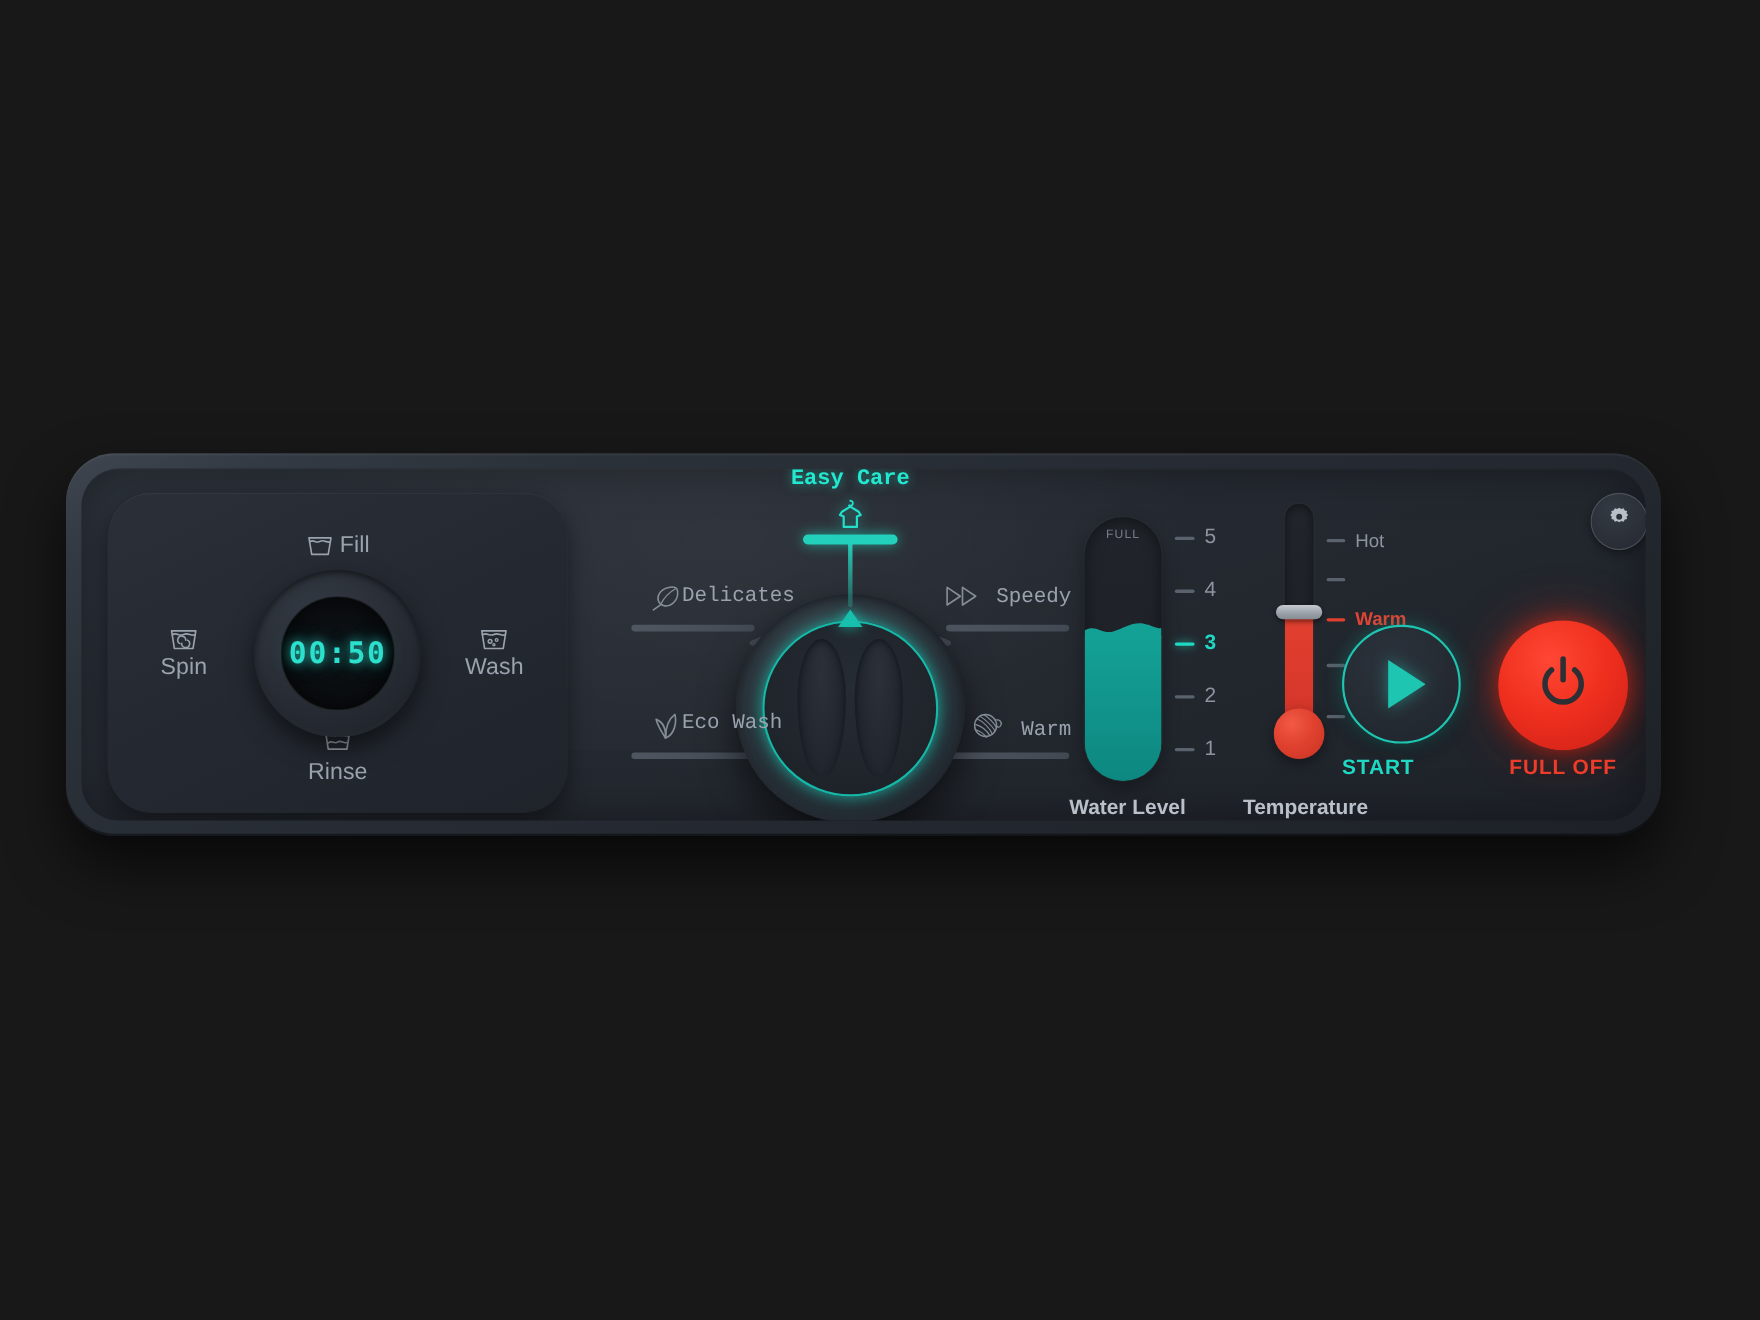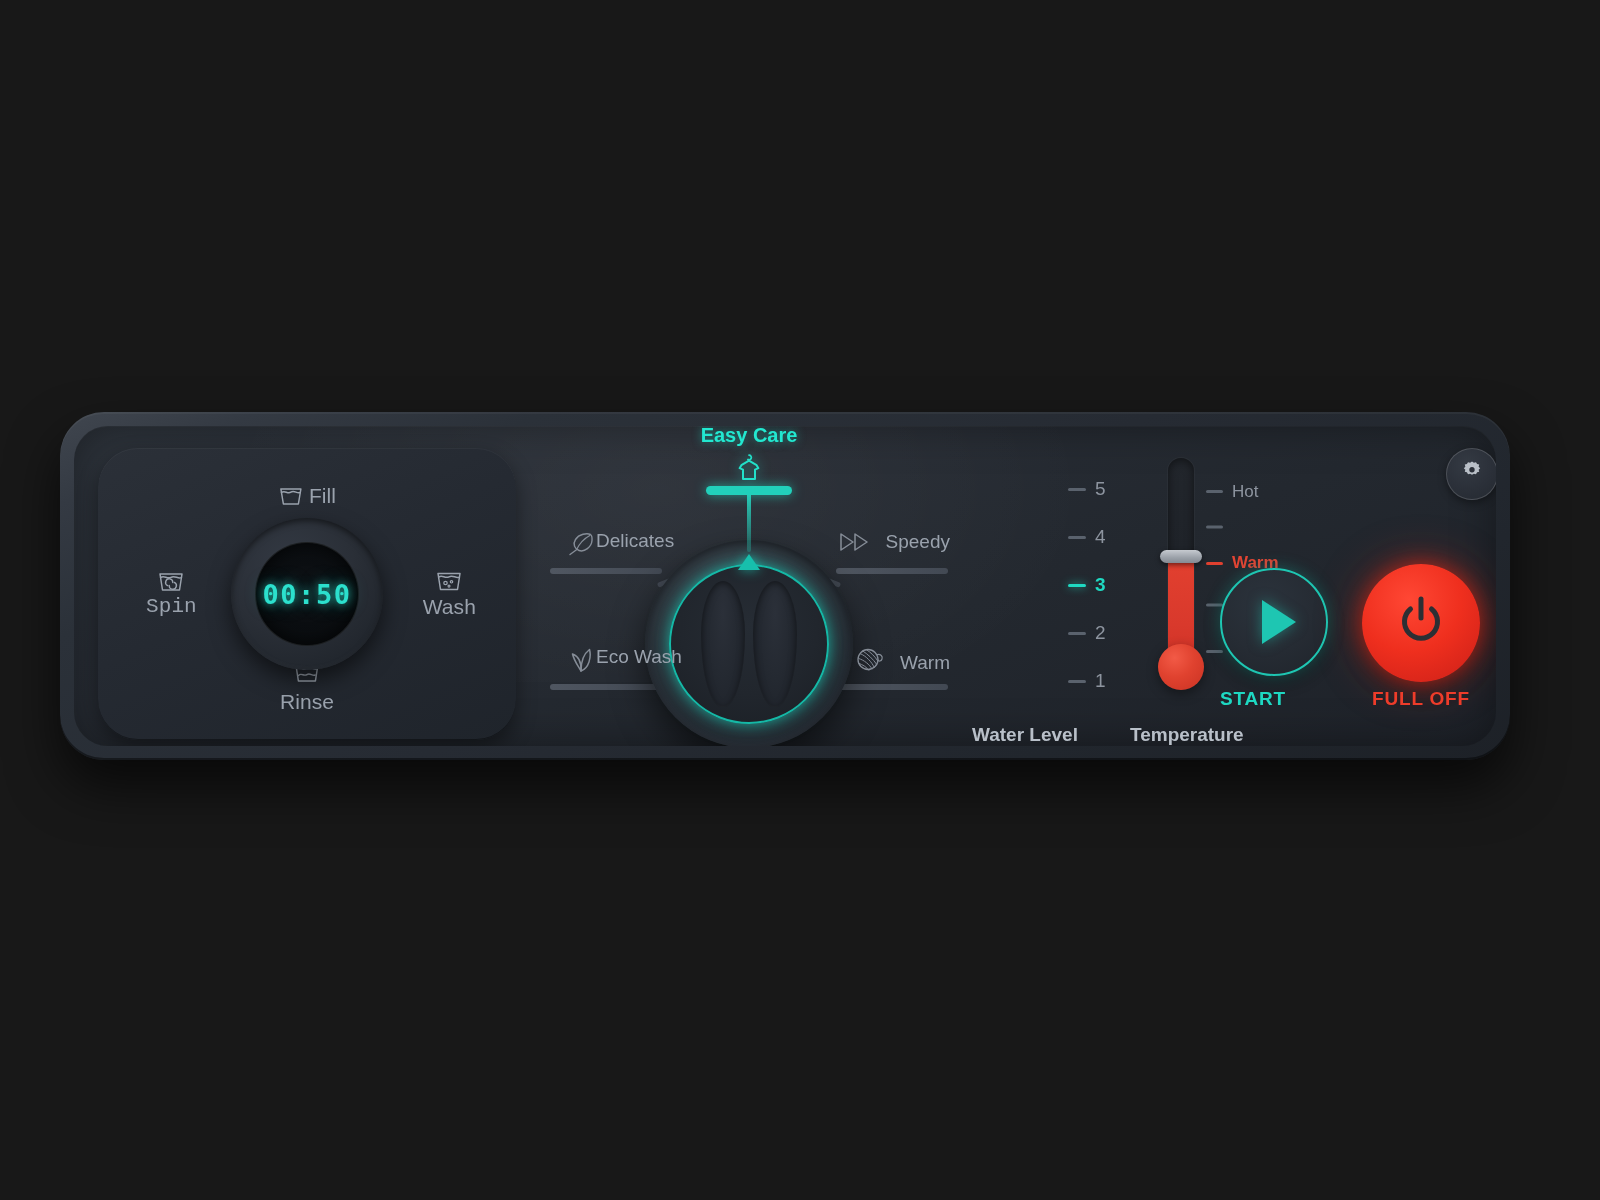--- a/index.html
+++ b/index.html
@@ -79,21 +79,21 @@
     color: #9aa2ad;
     font-size: 21px;
     letter-spacing: 0.1px;
     white-space: nowrap;
   }
   .cyc-label svg { display: block; }
   .cyc-top    { top: 36px;  left: 50%; transform: translateX(-50%); }
   .cyc-bottom { bottom: 26px; left: 50%; transform: translateX(-50%); flex-direction: column; }
   .cyc-left {
     left: 48px; top: 50%; transform: translateY(-50%);
-    flex-direction: column; gap: 1px; font-family: Liberation Mono, monospace;
+    flex-direction: column; gap: 1px;
   }
   .cyc-right {
     right: 40px; top: 50%; transform: translateY(-50%);
     flex-direction: column; gap: 1px;
   }
 
   
   .timer-outer {
     position: absolute;
     left: 50%;
@@ -135,24 +135,25 @@
     position: absolute;
     left: 0; top: 0;
     color: rgba(44,224,205,0.13);
     text-shadow: none;
     pointer-events: none;
   }
 
   
   .knob-zone {
     position: absolute;
-    left: 460px;
+    left: 484px;
     top: 8px;
     width: 430px;
     height: 320px;
+    font-family: Liberation Mono, monospace;
   }
   .knob-base {
     position: absolute;
     left: 50%;
     top: 106px;
     transform: translateX(-50%);
     width: 208px;
     height: 208px;
     border-radius: 50%;
     background: radial-gradient(circle at 42% 26%, #3a4049 0%, #2e343c 38%, #262b33 66%, #1e222a 100%);
@@ -635,20 +636,29 @@
               <path d="M12.5 3.7 C17 6.6 21 10.6 23.8 15" fill="none" stroke="#9aa2ad" stroke-width="1"></path>
               <path d="M4.4 17.2 C8.6 18.6 12.6 21 15 24.6" fill="none" stroke="#9aa2ad" stroke-width="1"></path>
               <path d="M23.5 8.5 C26.5 8 29 10 28 13 C27.2 15.4 24.8 15.6 24 14" fill="none" stroke="#9aa2ad" stroke-width="1.2" stroke-linecap="round"></path>
             </svg>
           </span>
           <span>Warm</span>
         </div>
       </div>
 
       <div class="gauge-zone">
+        <div class="wl-tank">
+          <div class="wl-full">FULL</div>
+          <div class="wl-wave" style="bottom: calc(55% - 2px);">
+            <svg viewBox="0 0 70 16" preserveAspectRatio="none">
+              <path d="M0 9 C10 3 16 13 26 10 C36 7 44 1 54 3 C62 4.6 66 8 70 7 L70 16 L0 16 Z" fill="#14a195"></path>
+            </svg>
+          </div>
+          <div class="wl-fill" style="height: 55%;"></div>
+        </div>
 
         <div class="wl-scale">
           <div class="tickrow" style="top:8%;">
             <span class="tick"></span>
             <span class="tick-val">5</span>
           </div>
           <div class="tickrow" style="top:28%;">
             <span class="tick"></span>
             <span class="tick-val">4</span>
           </div>

